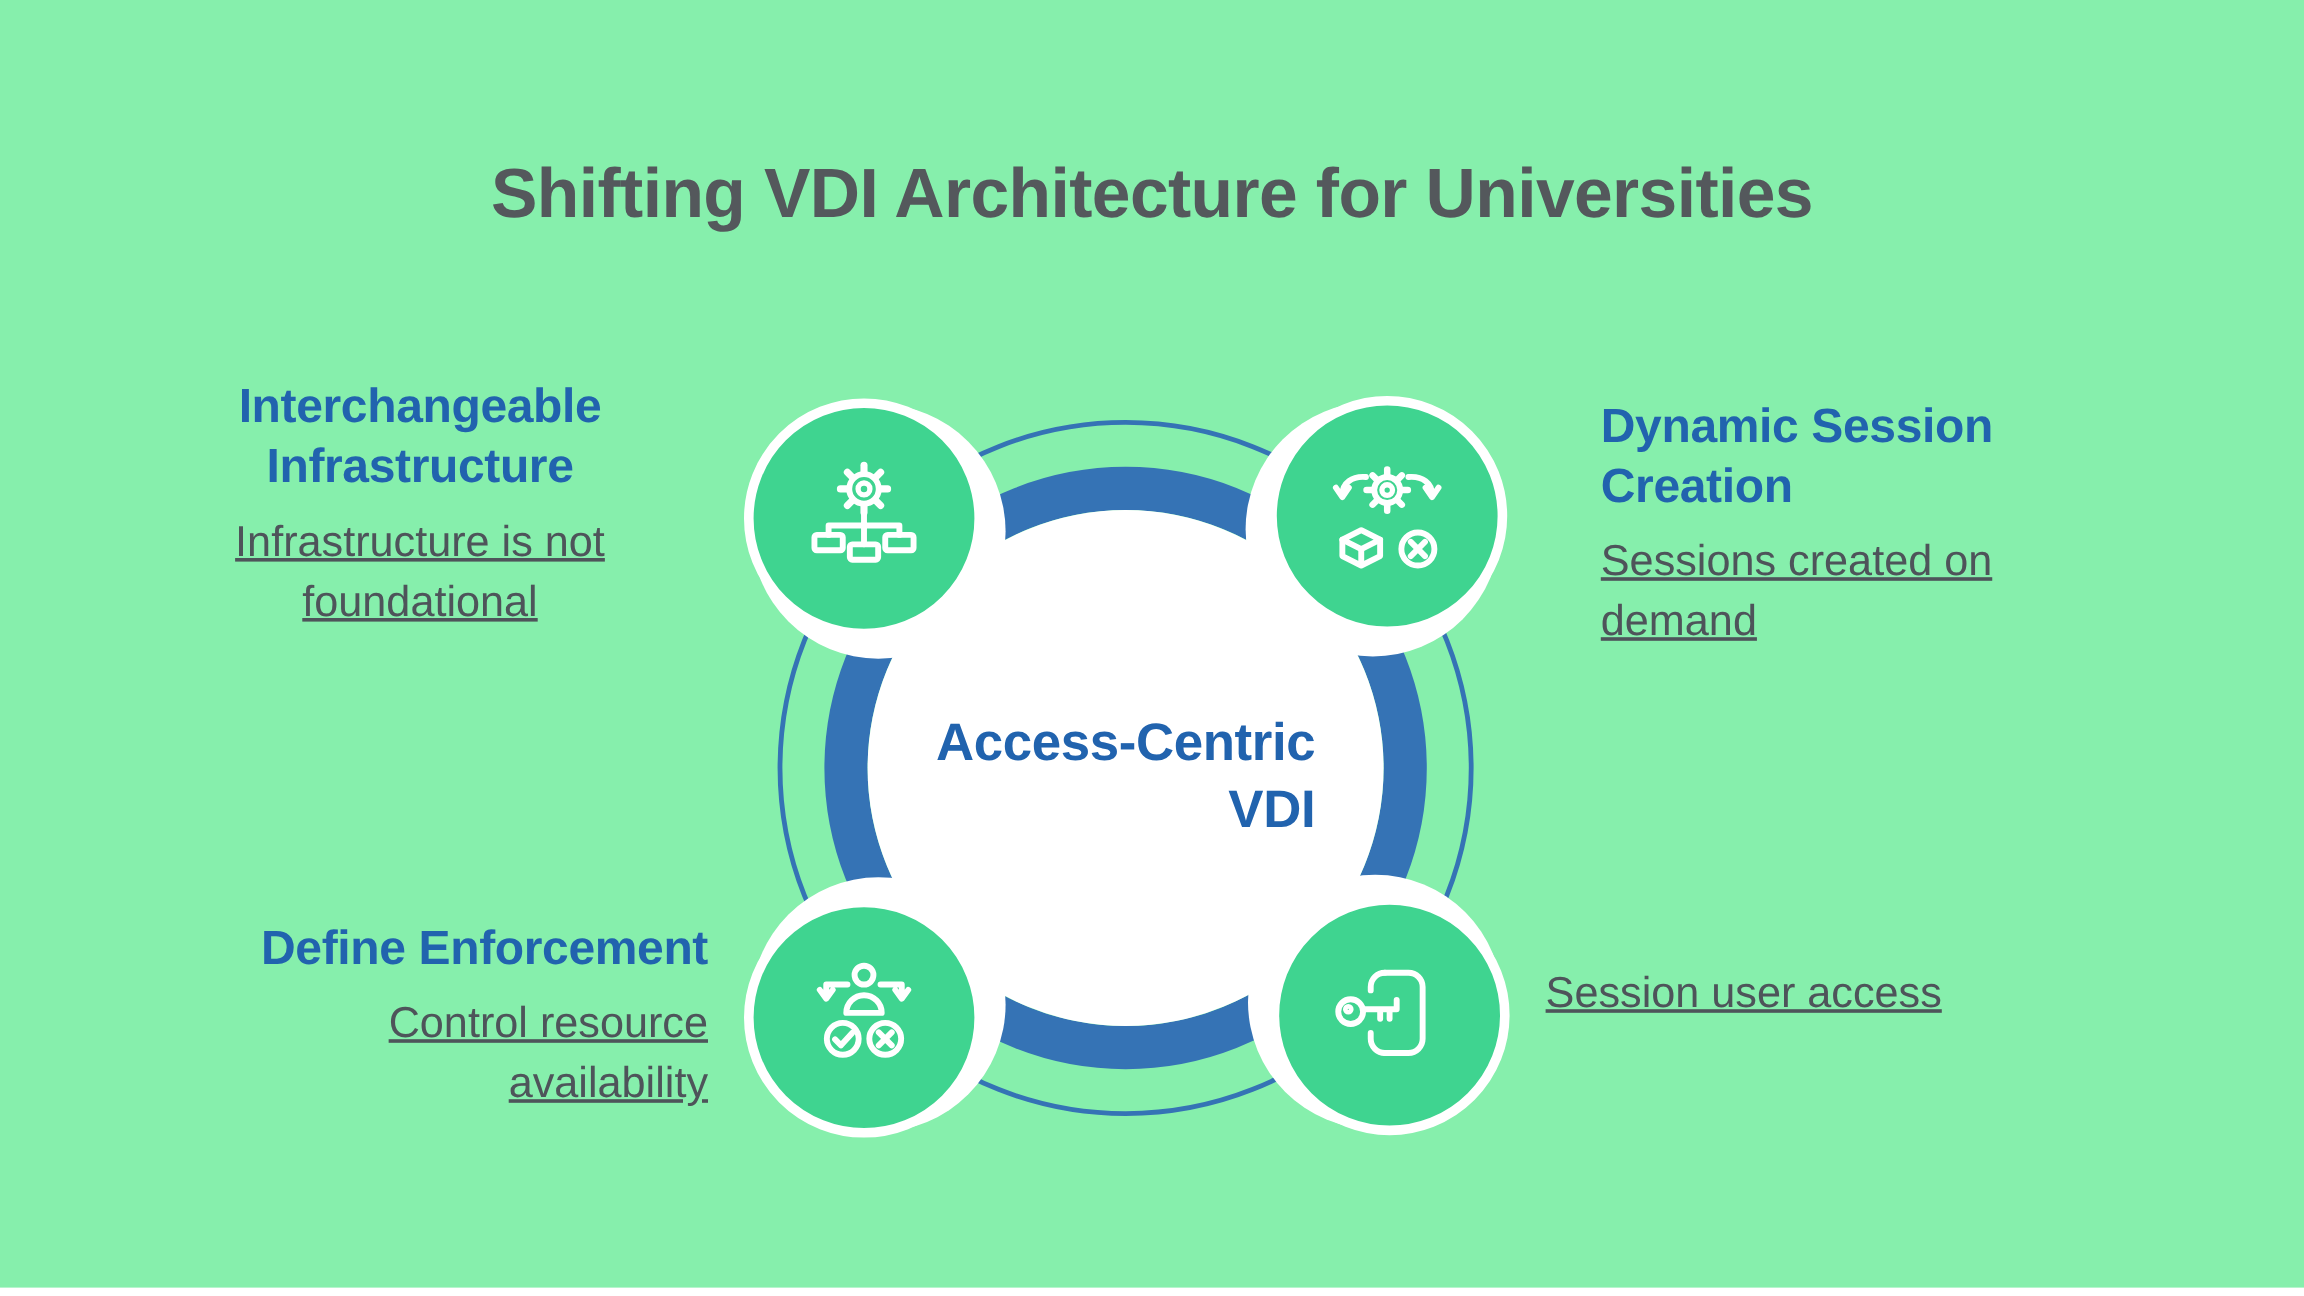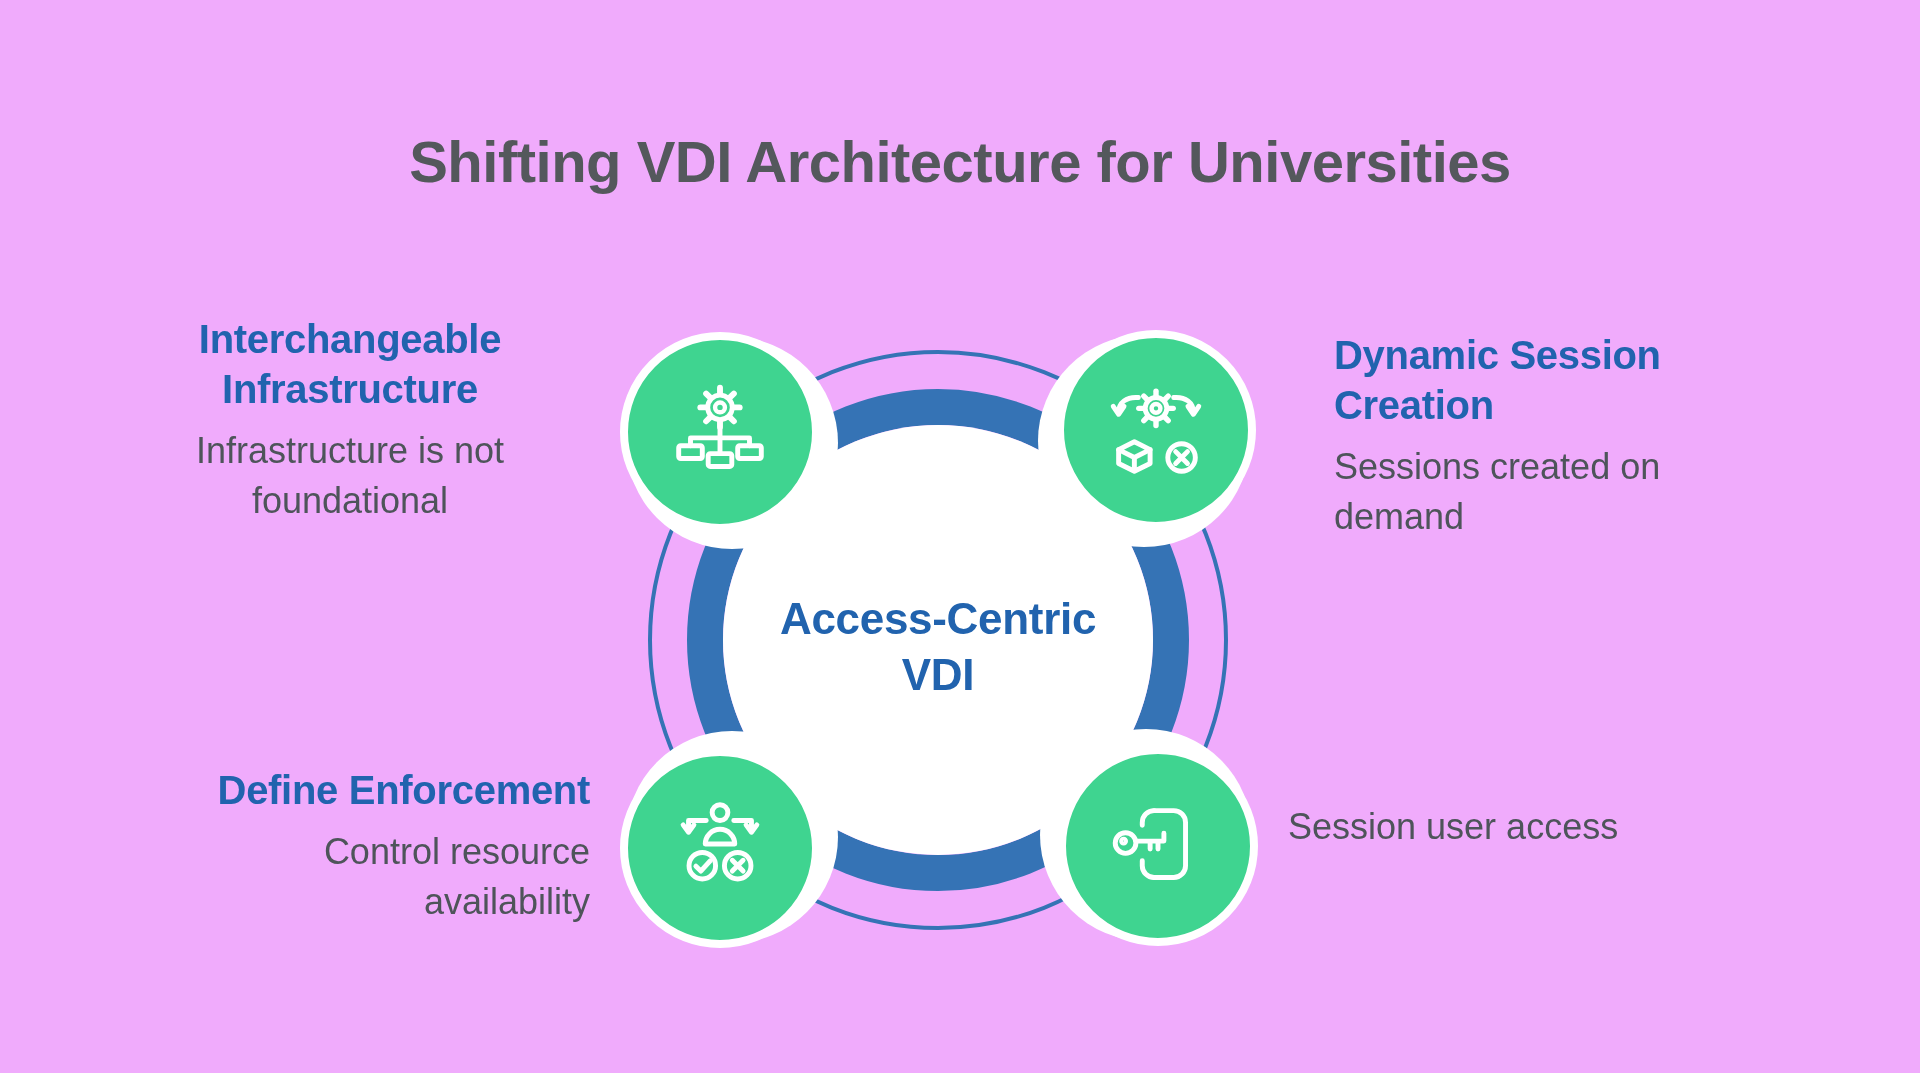--- a/index.html
+++ b/index.html
@@ -2,21 +2,21 @@
 <html><head>
 <meta charset="utf-8">
 <style>
   * { margin:0; padding:0; box-sizing:border-box; }
   html,body { background:#ffffff; }
   body { font-family:"Liberation Sans","DejaVu Sans",sans-serif; }
 
   .canvas {
     position:relative;
     width:1920px; height:1080px;
-    background:#f0abfc;
+    background:#86efac;
     overflow:hidden;
   }
 
   .title {
     position:absolute; top:128px; left:0; width:100%;
     text-align:center;
     font-size:58px; font-weight:700; letter-spacing:-0.5px;
     color:#54585c;
     z-index:6;
   }
@@ -28,21 +28,21 @@
 
   .center-circle {
     position:absolute; left:723px; top:425px; width:430px; height:430px;
     background:#ffffff; border-radius:50%;
     display:flex; align-items:center; justify-content:center;
     z-index:2;
   }
   .center-label {
     padding-top:14px;
     font-size:44px; font-weight:700; line-height:56px; letter-spacing:-0.3px;
-    color:#2163ae; text-align:center; white-space:pre-line;
+    color:#2163ae; text-align:right; white-space:pre-line;
   }
 
   
   .halo { position:absolute; width:212px; height:212px; border-radius:50%; background:#ffffff; z-index:3; }
   .halo-tl { left:626px;  top:337px; }
   .halo-tr { left:1038px; top:335px; }
   .halo-bl { left:626px;  top:731px; }
   .halo-br { left:1040px; top:729px; }
 
   
@@ -60,21 +60,21 @@
 
   
   .item { position:absolute; z-index:5; }
   .item-title {
     font-size:40px; font-weight:700; line-height:50px; letter-spacing:-0.3px;
     color:#2163ae; white-space:pre-line;
   }
   .item-desc {
     margin-top:12px;
     font-size:36px; font-weight:400; line-height:50px;
-    color:#4e545a; white-space:pre-line;
+    color:#4e545a; white-space:pre-line;text-decoration:underline;
   }
   .item-tl { right:1330px; top:314px; width:480px; text-align:center; }
   .item-tr { left:1288px;  top:330px; width:460px; text-align:left;margin-left:46px; }
   .item-bl { right:1330px; top:765px; width:440px; text-align:right; }
   .item-br { left:1288px;  top:790px; width:520px; text-align:left; }
 
   .bottom-strip {
     position:absolute; left:0; bottom:0; width:100%; height:7px;
     background:#ffffff; z-index:7;
   }

